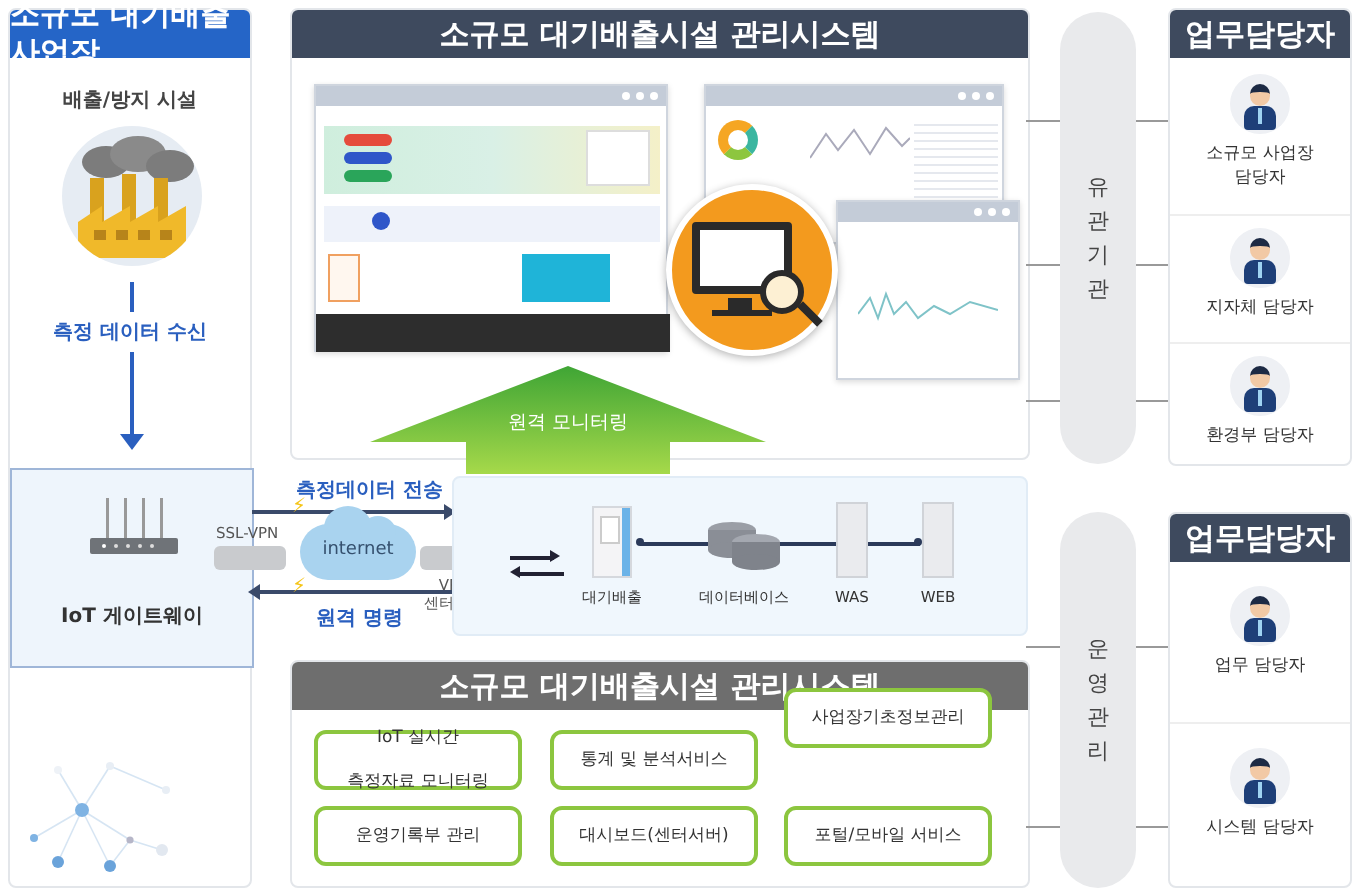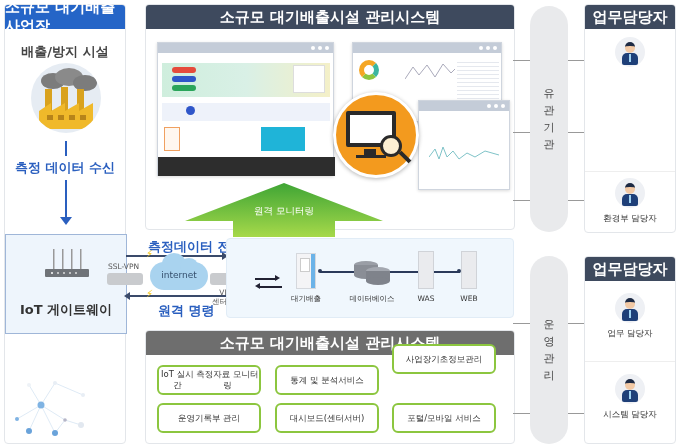--- a/index.html
+++ b/index.html
@@ -3,21 +3,21 @@
 <meta charset="utf-8">
 <style>
 *{box-sizing:border-box;margin:0;padding:0}
 body{width:680px;height:447px;background:#fff;font-family:"DejaVu Sans",sans-serif;position:relative;overflow:hidden;color:#333}
 .abs{position:absolute}
 .panel{position:absolute;background:#fff;border:1px solid #e3e6ea;border-radius:4px}
 .hdr{position:absolute;left:0;right:0;top:0;height:24px;color:#fff;font-size:15px;font-weight:bold;display:flex;align-items:center;justify-content:center;border-radius:3px 3px 0 0}
 .blue{background:#2565c7}
 .navy{background:#3e4a5e}
 .grey{background:#6e6e6e}
-.lbl{font-size:13px;text-align:center;white-space:nowrap}
+.lbl{font-size:10px;text-align:center;white-space:nowrap}
 .blueTxt{color:#2a5fbf;font-weight:bold}
 .pill{position:absolute;background:#e9eaec;border-radius:22px;display:flex;flex-direction:column;align-items:center;justify-content:center;font-size:11px;color:#444;line-height:17px}
 .person{position:absolute;left:0;right:0;display:flex;flex-direction:column;align-items:center;border-top:1px solid #eee}
 .avatar{width:30px;height:30px;border-radius:50%;background:#eef0f4;position:relative;margin-top:6px}
 .avatar .head{position:absolute;left:10px;top:5px;width:10px;height:11px;background:#f2c9a5;border-radius:5px;border-top:4px solid #1d2a44}
 .avatar .body{position:absolute;left:7px;top:16px;width:16px;height:12px;background:#1e3f78;border-radius:5px 5px 2px 2px}
 .avatar .tie{position:absolute;left:14px;top:17px;width:2px;height:8px;background:#9fd3f2}
 .pname{font-size:8.5px;color:#333;text-align:center;margin-top:4px;line-height:12px}
 .svc{position:absolute;width:104px;height:30px;border:2px solid #8cc63f;border-radius:6px;display:flex;align-items:center;justify-content:center;text-align:center;font-size:8.5px;line-height:11px;color:#333;background:#fff}
 .dot{position:absolute;width:4px;height:4px;border-radius:50%;background:#666}
@@ -205,21 +205,21 @@
 
 <div class="abs" style="left:418px;top:251px;width:16px;height:38px;background:#eaebee;border:1px solid #d0d3d8;"></div>
 <div class="abs lbl" style="left:414px;top:294px;font-size:7.5px;width:24px;">WAS</div>
 
 <div class="abs" style="left:461px;top:251px;width:16px;height:38px;background:#eaebee;border:1px solid #d0d3d8;"></div>
 <div class="abs lbl" style="left:457px;top:294px;font-size:7.5px;width:24px;">WEB</div>
 
 <div class="panel" style="left:145px;top:330px;width:370px;height:114px;">
   <div class="hdr grey">소규모 대기배출시설 관리시스템</div>
 </div>
-<div class="svc" style="left:157px;top:365px;">
+<div class="svc" style="left:157px;top:365px;flex-direction:column;">
     <span>IoT 실시간</span>
     <br>
     <span>측정자료 모니터링</span>
   </div>
 <div class="svc" style="left:275px;top:365px;">
     <span>통계 및 분석</span>
     <br>
     <span>서비스</span>
   </div>
 <div class="svc" style="left:392px;top:344px;">
@@ -256,20 +256,29 @@
 <div class="hline" style="left:568px;top:413px;width:16px;"></div>
 
 <div class="panel" style="left:584px;top:4px;width:92px;height:229px;">
   <div class="hdr navy">업무담당자</div>
   <div class="person" style="top:26px;height:76px;border-top:none;">
     <div class="avatar">
         <div class="head"></div>
         <div class="body"></div>
         <div class="tie"></div>
       </div>
+    <div class="pname"><span>소규모 사업장</span><br><span>담당자</span></div>
+  </div>
+  <div class="person" style="top:102px;height:64px;">
+    <div class="avatar">
+        <div class="head"></div>
+        <div class="body"></div>
+        <div class="tie"></div>
+      </div>
+    <div class="pname">지자체 담당자</div>
   </div>
   <div class="person" style="top:166px;height:62px;">
     <div class="avatar">
         <div class="head"></div>
         <div class="body"></div>
         <div class="tie"></div>
       </div>
     <div class="pname">환경부 담당자</div>
   </div>
 </div>

